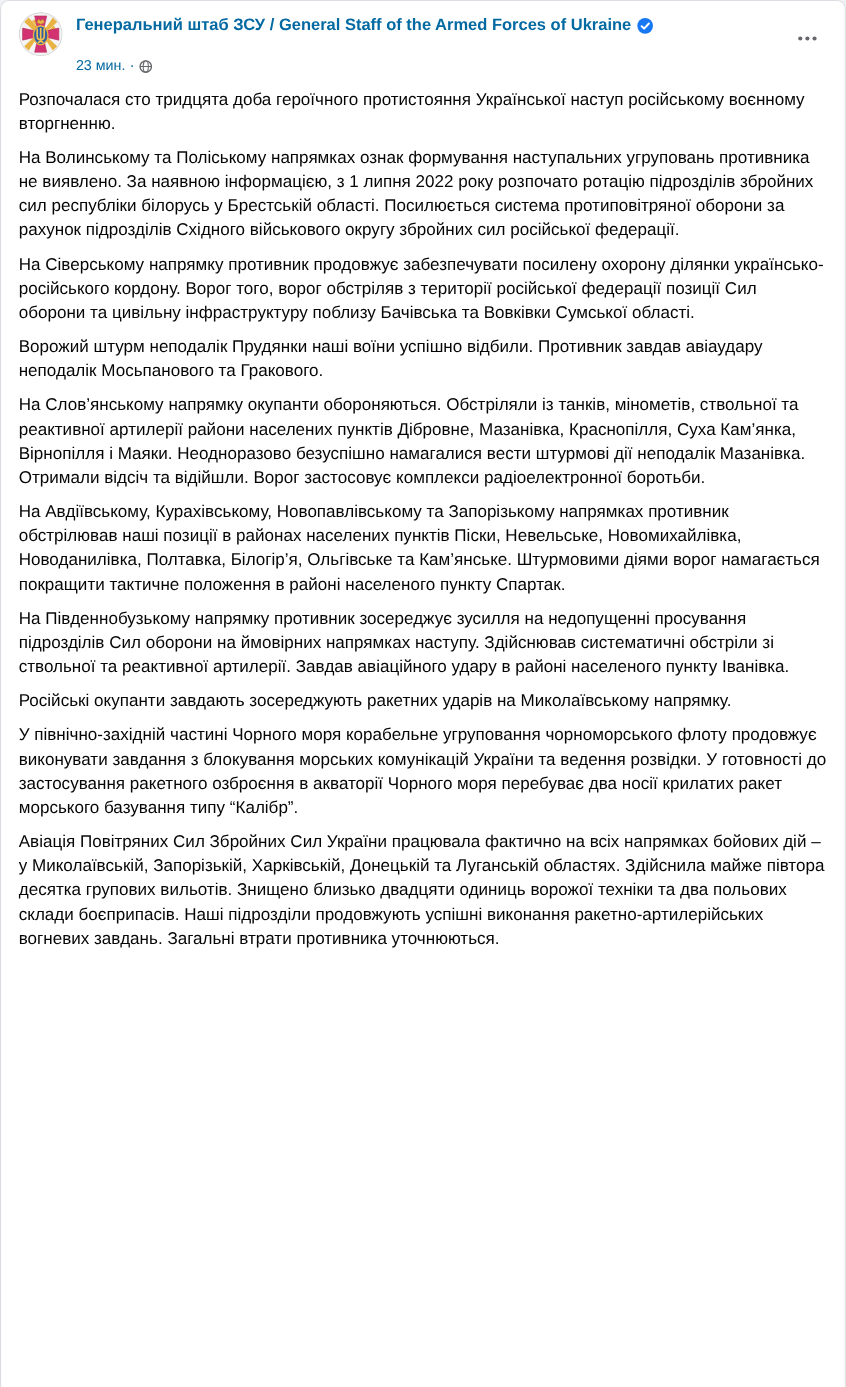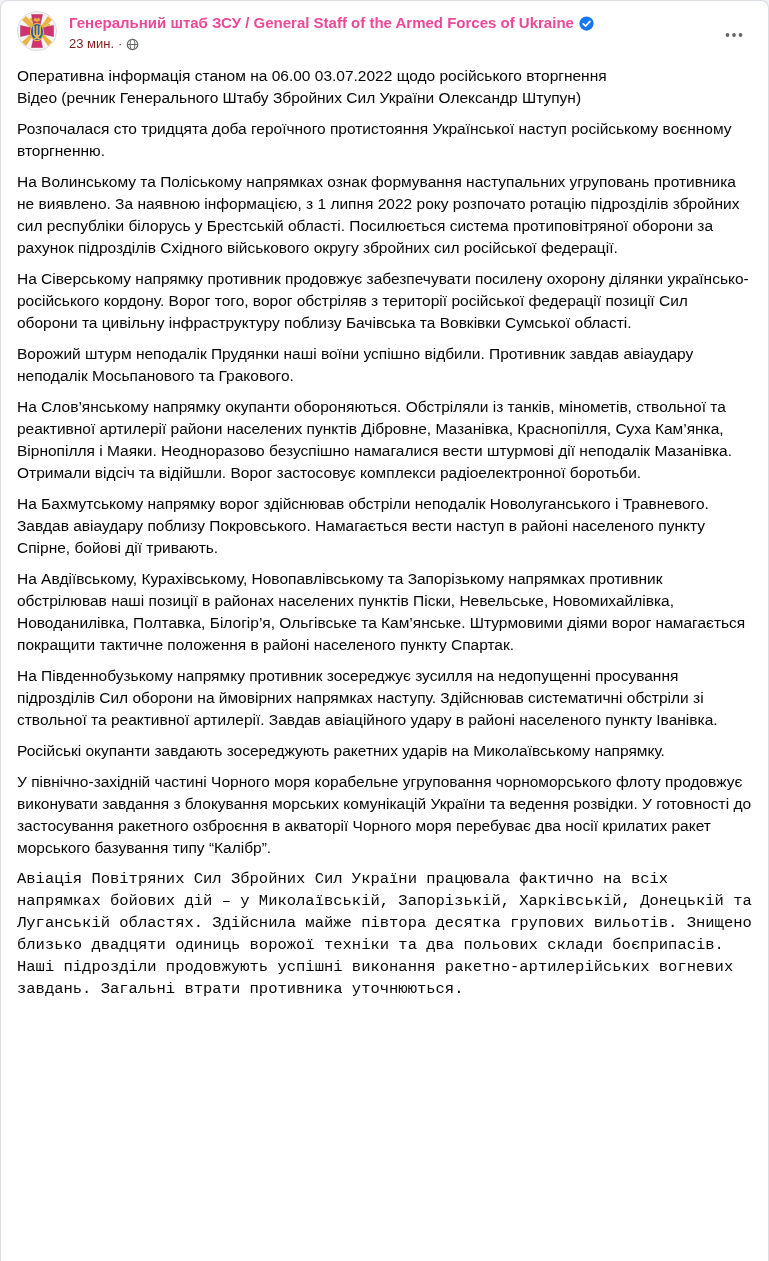--- a/index.html
+++ b/index.html
@@ -31,31 +31,31 @@
     cursor: pointer;
   }
   .header-info { margin-left: 12px; flex: 1; min-width: 0; }
   .page-name-row {
     display: flex; align-items: center; gap: 5px;
     margin-top: 2px;
   }
   .page-name {
     font-size: 15px;
     font-weight: 700;
-    color: #ec4899;
+    color: #0369a1;
     line-height: 19px;
     cursor: pointer;
     white-space: nowrap;
   }
   .verified { flex: 0 0 auto; display: inline-flex; margin-top: 1px; }
   .meta-row {
     display: flex; align-items: center; gap: 4px;
-    margin-top: 4px;
+    margin-top: 20px;
     font-size: 13px;
-    color: #7f1d1d;
+    color: #0369a1;
     line-height: 16px;
   }
   .meta-row .timestamp { cursor: pointer; }
   .more-btn {
     flex: 0 0 auto;
     width: 36px; height: 36px;
     margin-top: 6px;
     border: none; background: transparent;
     border-radius: 50%;
     display: flex; align-items: center; justify-content: center;
@@ -66,21 +66,21 @@
   .post-body {
     padding: 12px 16px 16px 16px;
     font-size: 15.5px;
     line-height: 22px;
     color: #050505;
   }
   .post-body p {
     margin: 0 0 9px 0;
     white-space: pre-line;
   }
-  .post-body p:last-child { margin-bottom: 0; font-family: Liberation Mono, monospace; }
+  .post-body p:last-child { margin-bottom: 0; }
 </style>
 </head>
 <body>
 
 <div class="post-card">
 
   <div class="post-header">
 
     <div class="avatar-wrap">
       
@@ -145,28 +145,25 @@
           <circle cx="3.5" cy="10" r="1.9" fill="#65676b"></circle>
           <circle cx="10" cy="10" r="1.9" fill="#65676b"></circle>
           <circle cx="16.5" cy="10" r="1.9" fill="#65676b"></circle>
         </svg>
       </span>
     </button>
 
   </div>
 
   <div class="post-body">
-    <p>Оперативна інформація станом на 06.00 03.07.2022 щодо російського вторгнення
-Відео (речник Генерального Штабу Збройних Сил України Олександр Штупун)</p>
     <p>Розпочалася сто тридцята доба героїчного протистояння Української наступ російському воєнному вторгненню.</p>
     <p>На Волинському та Поліському напрямках ознак формування наступальних угруповань противника не виявлено. За наявною інформацією, з 1 липня 2022 року розпочато ротацію підрозділів збройних сил республіки білорусь у Брестській області. Посилюється система протиповітряної оборони за рахунок підрозділів Східного військового округу збройних сил російської федерації.</p>
     <p>На Сіверському напрямку противник продовжує забезпечувати посилену охорону ділянки українсько-російського кордону. Ворог того, ворог обстріляв з території російської федерації позиції Сил оборони та цивільну інфраструктуру поблизу Бачівська та Вовківки Сумської області.</p>
     <p>Ворожий штурм неподалік Прудянки наші воїни успішно відбили. Противник завдав авіаудару неподалік Мосьпанового та Гракового.</p>
     <p>На Слов’янському напрямку окупанти обороняються. Обстріляли із танків, мінометів, ствольної та реактивної артилерії райони населених пунктів Дібровне, Мазанівка, Краснопілля, Суха Кам’янка, Вірнопілля і Маяки. Неодноразово безуспішно намагалися вести штурмові дії неподалік Мазанівка. Отримали відсіч та відійшли. Ворог застосовує комплекси радіоелектронної боротьби.</p>
-    <p>На Бахмутському напрямку ворог здійснював обстріли неподалік Новолуганського і Травневого. Завдав авіаудару поблизу Покровського. Намагається вести наступ в районі населеного пункту Спірне, бойові дії тривають.</p>
     <p>На Авдіївському, Курахівському, Новопавлівському та Запорізькому напрямках противник обстрілював наші позиції в районах населених пунктів Піски, Невельське, Новомихайлівка, Новоданилівка, Полтавка, Білогір’я, Ольгівське та Кам’янське. Штурмовими діями ворог намагається покращити тактичне положення в районі населеного пункту Спартак.</p>
     <p>На Південнобузькому напрямку противник зосереджує зусилля на недопущенні просування підрозділів Сил оборони на ймовірних напрямках наступу. Здійснював систематичні обстріли зі ствольної та реактивної артилерії. Завдав авіаційного удару в районі населеного пункту Іванівка.</p>
     <p>Російські окупанти завдають зосереджують ракетних ударів на Миколаївському напрямку.</p>
     <p>У північно-західній частині Чорного моря корабельне угруповання чорноморського флоту продовжує виконувати завдання з блокування морських комунікацій України та ведення розвідки. У готовності до застосування ракетного озброєння в акваторії Чорного моря перебуває два носії крилатих ракет морського базування типу “Калібр”.</p>
     <p>Авіація Повітряних Сил Збройних Сил України працювала фактично на всіх напрямках бойових дій – у Миколаївській, Запорізькій, Харківській, Донецькій та Луганській областях. Здійснила майже півтора десятка групових вильотів. Знищено близько двадцяти одиниць ворожої техніки та два польових склади боєприпасів. Наші підрозділи продовжують успішні виконання ракетно-артилерійських вогневих завдань. Загальні втрати противника уточнюються.</p>
   </div>
 
 </div>
 
 </body></html>

